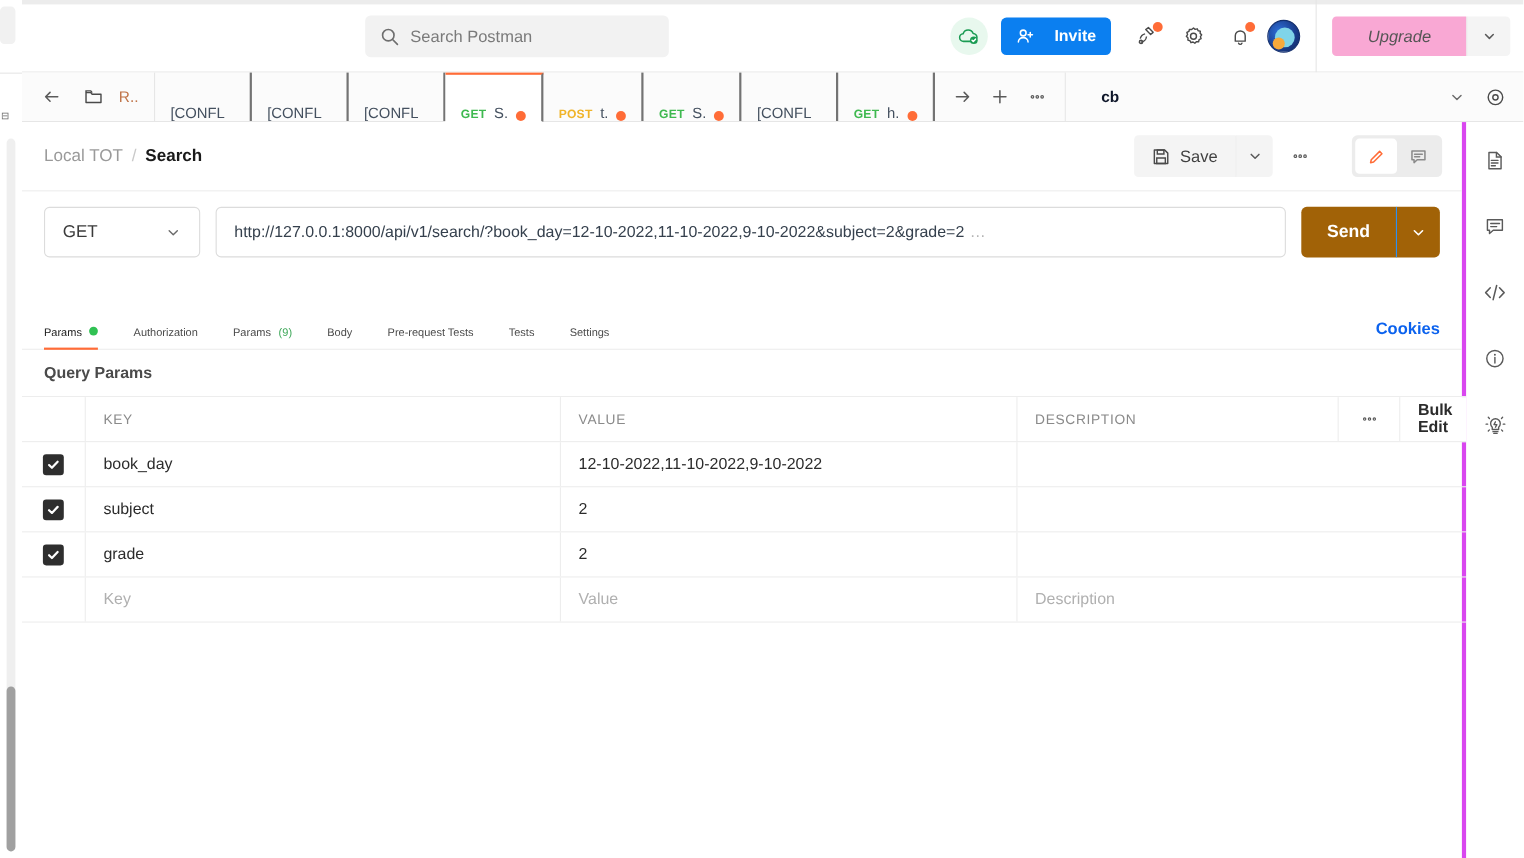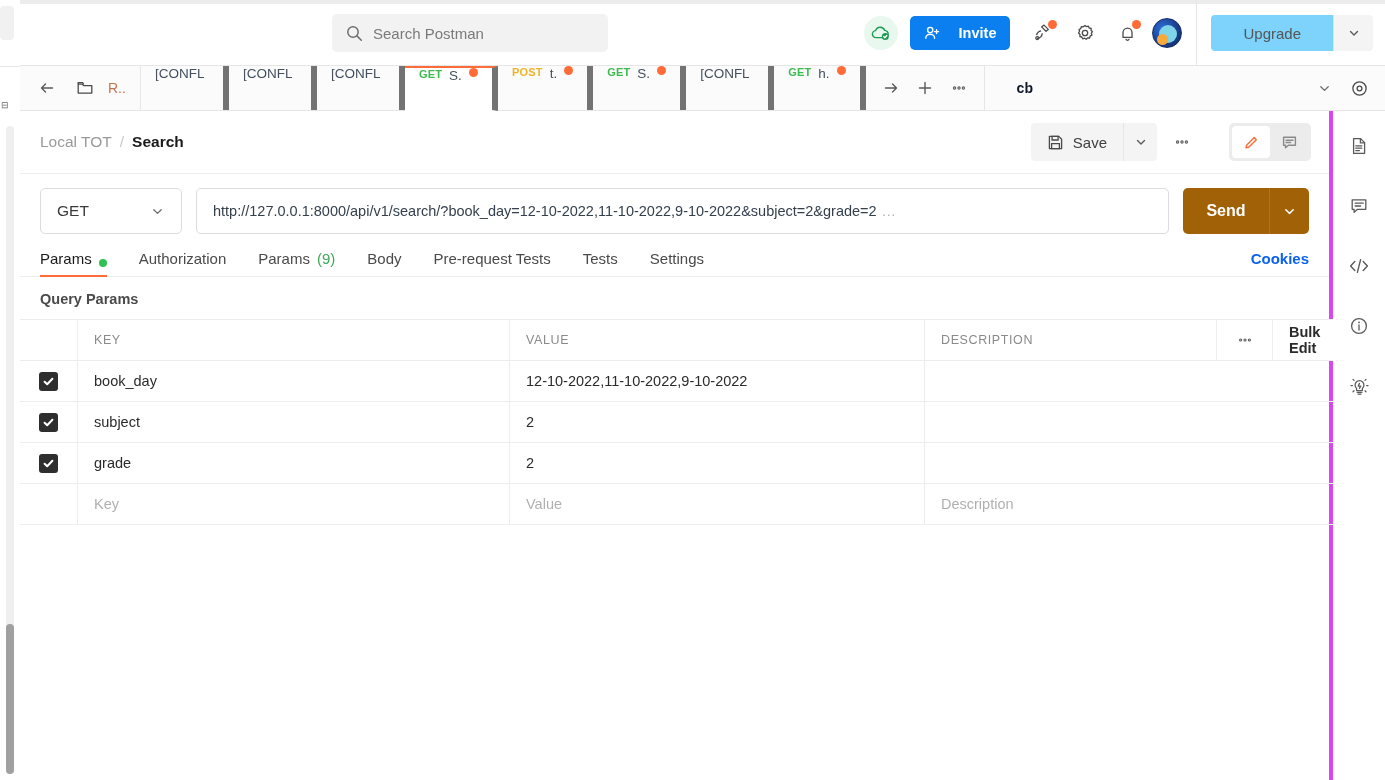--- a/index.html
+++ b/index.html
@@ -93,43 +93,43 @@
   .avatar-orb::after {
     content: ""; position: absolute; left: 4px; bottom: 2px;
     width: 11px; height: 11px; border-radius: 6px; background: #f7a93b;
   }
   .upgrade-wrap {
     height: 66px; display: flex; align-items: center;
     border-left: 1px solid #e6e6e6;
   }
   .upgrade-btn {
     height: 36px; display: flex; align-items: center; padding: 0 32px;
-    background: #7dd3fc; color: #555; font-size: 15px; cursor: pointer;
-    border-radius: 4px 0 0 4px; margin-left: 14px;
+    background: #f9a8d4; color: #555; font-size: 15px; cursor: pointer;
+    border-radius: 4px 0 0 4px; margin-left: 14px; font-style: italic;
   }
   .upgrade-caret {
     height: 36px; width: 40px; background: #f4f4f4; cursor: pointer;
     display: flex; align-items: center; justify-content: center;
     border-left: 1px solid #e2e2e2; border-radius: 0 4px 4px 0; margin-right: 12px;
   }
 
   
   .tabstrip {
     position: absolute; left: 20px; top: 66px; width: 1365px; height: 45px;
     background: #fbfbfb; border-bottom: 1px solid #e6e6e6;
     display: flex; align-items: stretch;
   }
   .tab-nav {
     display: flex; align-items: center; gap: 14px; padding: 0 14px 0 12px;
     border-right: 1px solid #e6e6e6; background: #fbfbfb;
   }
   .tab-nav .coll-name { font-size: 14px; color: #c0754a; }
   .reqtab {
-    display: flex; align-items: flex-start; gap: 7px; padding: 0 14px;
-    border-right: 6px solid #737373; cursor: pointer;
+    display: flex; align-items: flex-end; gap: 7px; padding: 0 14px;
+    border-right: 2px solid #737373; cursor: pointer;
     font-size: 13.5px; color: #55606e; position: relative;
     min-width: 88px;
   }
   .reqtab.conf { color: #5e6a79; }
   .reqtab.active {
     background: #fff; border-top: 2px solid #ff6c37;
     border-bottom: 1px solid #fff; margin-bottom: -1px;
   }
   .meth { font-size: 11px; font-weight: bold; letter-spacing: .2px; }
   .meth.get { color: #3fb950; }
@@ -224,22 +224,22 @@
     cursor: pointer; border-left: 1px solid #2b8ff3;
   }
 
   
   .subtabs {
     display: flex; align-items: flex-end; gap: 0;
     padding: 16px 20px 0 20px; border-bottom: 1px solid #ededed;
     position: relative;
   }
   .subtab {
-    display: flex; align-items: flex-end; gap: 7px; padding: 0 16px 9px 16px;
-    font-size: 15px; color: #4a4a4a; cursor: pointer; position: relative;
+    display: flex; align-items: flex-start; gap: 7px; padding: 0 16px 9px 16px;
+    font-size: 10px; color: #4a4a4a; cursor: pointer; position: relative; margin-top: 47px;
   }
   .subtab:first-child { padding-left: 0; }
   .subtab.active { color: #1a1a1a; }
   .subtab.active::after {
     content: ""; position: absolute; left: 0; right: 16px; bottom: -1px;
     height: 2px; background: #ff6c37;
   }
   .green-dot {
     width: 8px; height: 8px; border-radius: 4px; background: #30c153;
   }

